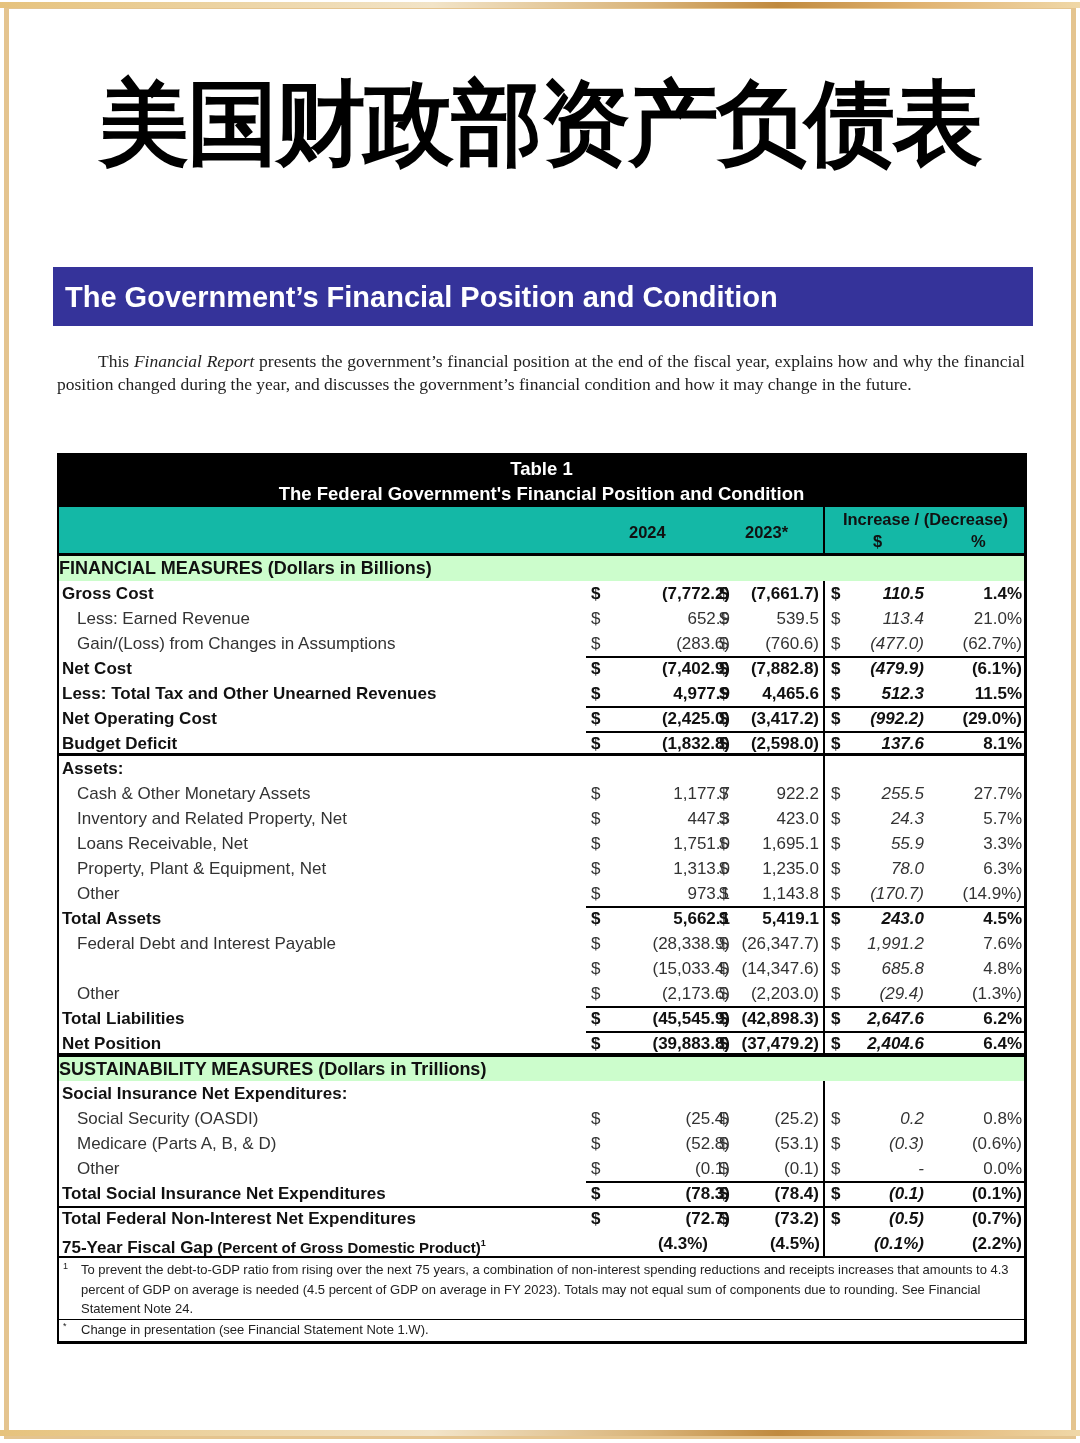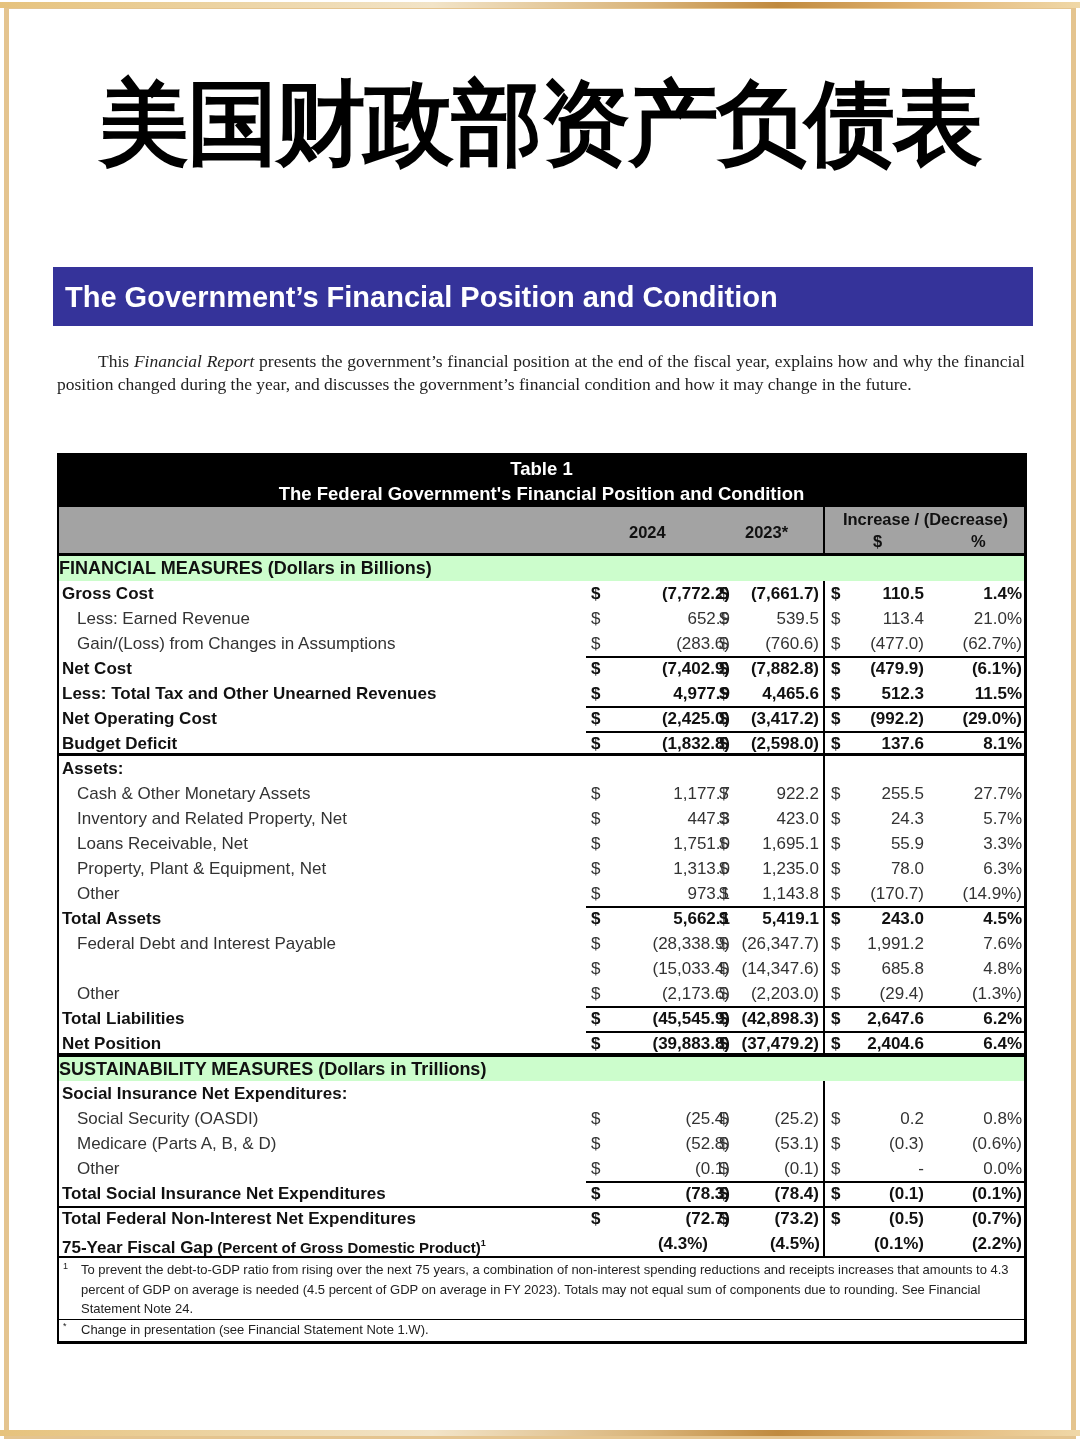--- a/index.html
+++ b/index.html
@@ -42,21 +42,21 @@
   .table-wrap {
     position: absolute; left: 57px; top: 437px; width: 970px;
     border: 2px solid #000; border-right-width: 3px; border-bottom-width: 3px; margin-top: 16px;
   }
   .t-head {
     background: #000; color: #fff; text-align: center;
     font-weight: 700; font-size: 18.5px; line-height: 25px; padding: 1px 0 1px 0;
     height: 51px;
   }
   .colhead {
-    position: relative; height: 50px; background: #a3a3a3;
+    position: relative; height: 50px; background: #14b8a6;
     border-top: 1px solid #000; border-bottom: 3px solid #000;
     font-weight: 700; font-size: 16.5px;
   }
   .colhead .y24 { position: absolute; left: 570px; top: 16px; }
   .colhead .y23 { position: absolute; left: 686px; top: 16px; }
   .colhead .incr { position: absolute; left: 764px; top: 0; width: 203px; height: 47px; border-left: 2px solid #000; text-align: center; }
   .colhead .incr .l1 { padding-top: 3px; }
   .colhead .incr .l2 { position: relative; height: 22px; }
   .colhead .incr .l2 .d { position: absolute; left: 48px; top: 3px; }
   .colhead .incr .l2 .p { position: absolute; left: 146px; top: 3px; }
@@ -72,21 +72,21 @@
   }
   .row { position: relative; height: 25px; font-size: 17px; line-height: 25px; }
   .row .lbl { position: absolute; left: 3px; top: 0; white-space: nowrap; }
   .row.sub .lbl { left: 18px; color: #333; }
   .row.bold { font-weight: 700; }
   .row .s1 { position: absolute; left: 532px; }
   .row .v1 { position: absolute; right: 294px; text-align: right; }
   .row .s2 { position: absolute; left: 660px; }
   .row .v2 { position: absolute; right: 205px; text-align: right; }
   .row .s3 { position: absolute; left: 772px; }
-  .row .v3 { position: absolute; right: 100px; text-align: left; }
+  .row .v3 { position: absolute; right: 100px; text-align: left; font-style: italic; }
   .row .v4 { position: absolute; right: 2px; text-align: right; }
   .row.sub .s1, .row.sub .v1, .row.sub .s2, .row.sub .v2, .row.sub .s3, .row.sub .v3, .row.sub .v4 { color: #333; }
 
   .row.ul::before {
     content: ""; position: absolute; left: 527px; right: 0; top: 0; height: 2px; background: #000;
   }
   .row.ulfull::before {
     content: ""; position: absolute; left: 0; right: 0; top: 0; height: 2px; background: #000;
   }
   .row.ulheavy::after {

